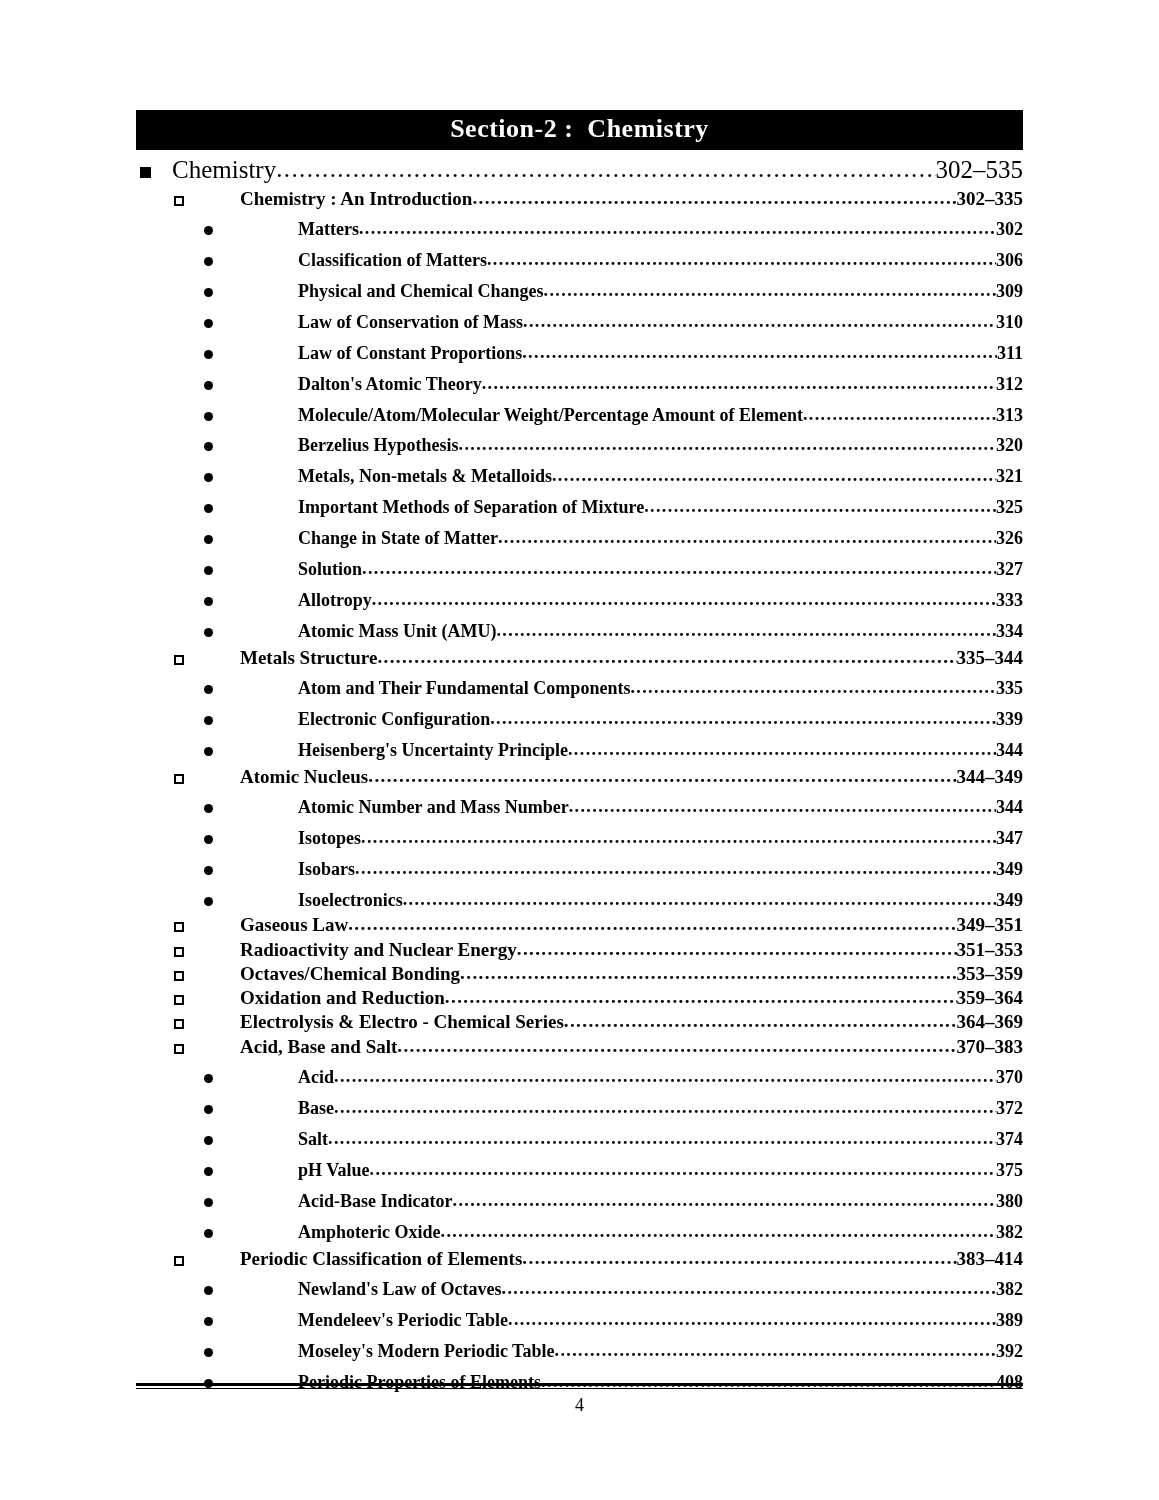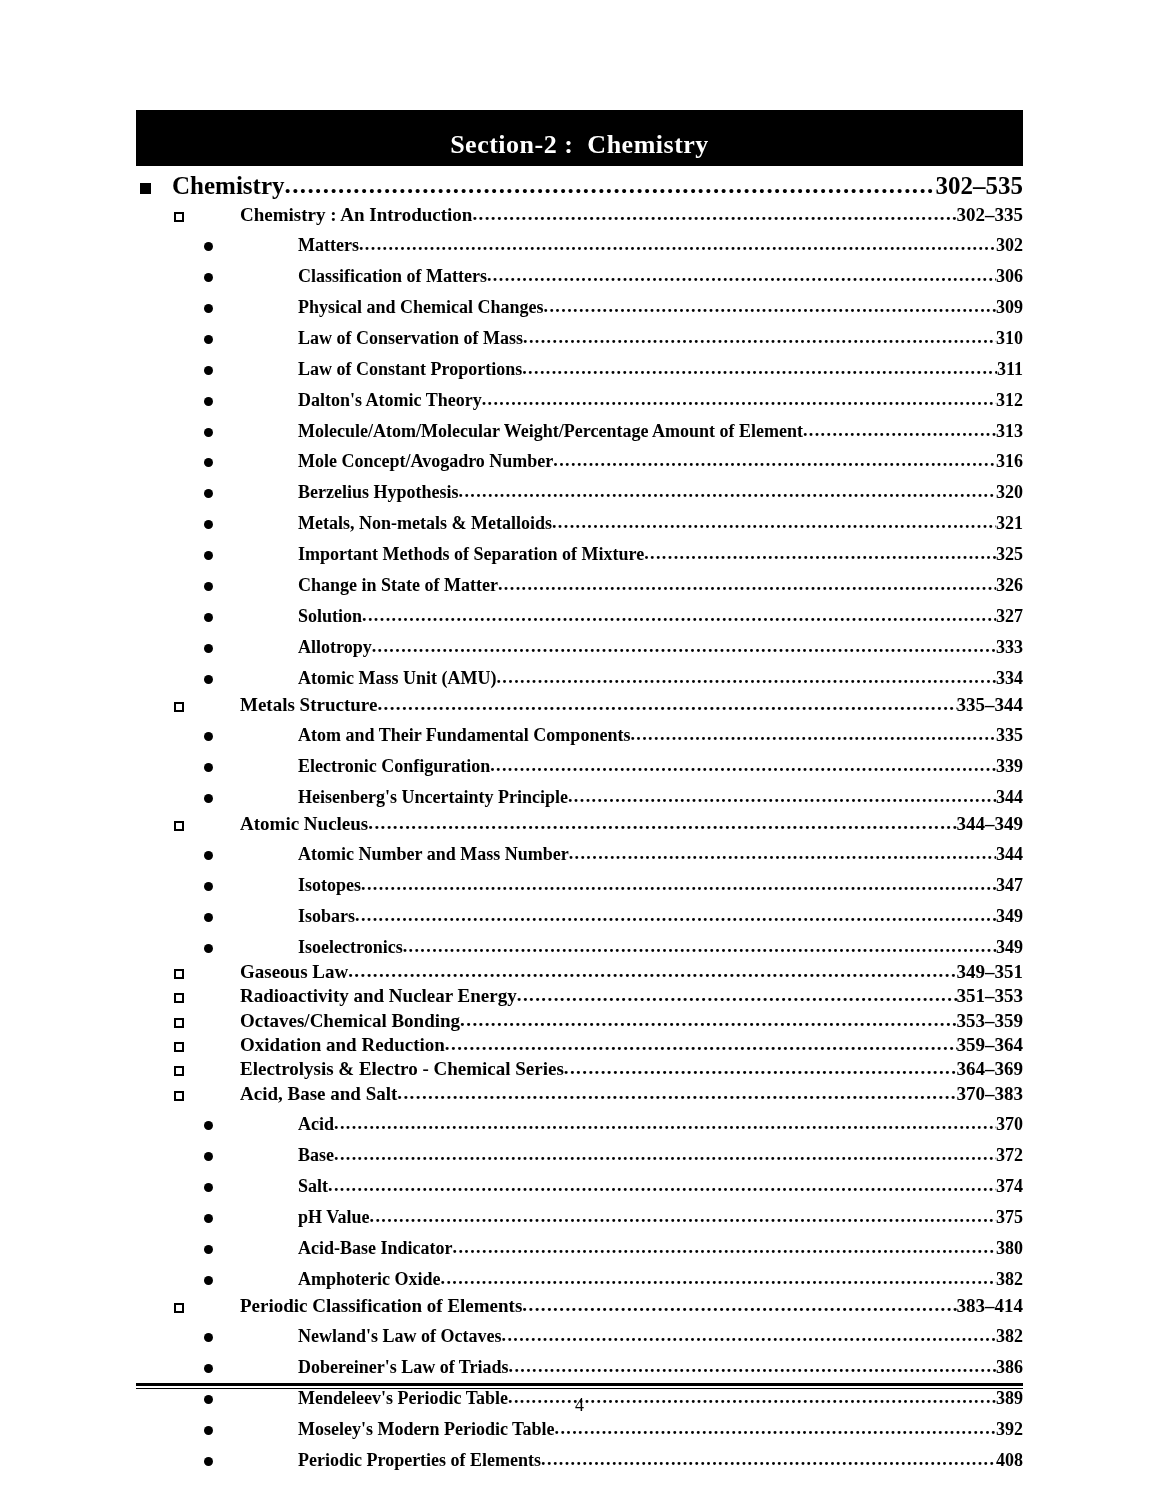--- a/index.html
+++ b/index.html
@@ -33,21 +33,21 @@
   }
 
   
   .section-banner {
     background: #000000;
     color: #ffffff;
     text-align: center;
     font-weight: bold;
     font-size: 26px;
     letter-spacing: 0.5px;
-    padding: 21px 0 7px 0;
+    padding: 5px 0 7px 0;
     line-height: 1.08;
     white-space: pre;
   }
 
   
   .toc-row {
     display: flex;
     align-items: baseline;
     width: 100%;
     box-sizing: border-box;
@@ -76,21 +76,21 @@
   }
   .page-num {
     flex: 0 0 auto;
     text-align: right;
     white-space: nowrap;
   }
 
   
   .level1 {
     font-size: 25px;
-    font-weight: bold;
+    font-weight: normal;
     margin-top: 5px;
     line-height: 1.18;
   }
   .level1 .bullet-cell { width: 32px; padding-left: 4px; }
   .level1 .page-num { letter-spacing: 0px; }
   .sq-filled {
     display: inline-block;
     width: 11px;
     height: 11px;
     background: #000;
@@ -235,28 +235,20 @@
             <span class="dot"></span>
           </span>
           <span class="entry-title">Molecule/Atom/Molecular Weight/Percentage Amount of Element</span>
           <span class="leader"></span>
           <span class="page-num">313</span>
         </div>
         <div class="toc-row level3">
           <span class="bullet-cell">
             <span class="dot"></span>
           </span>
-          <span class="entry-title">Mole Concept/Avogadro Number</span>
-          <span class="leader"></span>
-          <span class="page-num">316</span>
-        </div>
-        <div class="toc-row level3">
-          <span class="bullet-cell">
-            <span class="dot"></span>
-          </span>
           <span class="entry-title">Berzelius Hypothesis</span>
           <span class="leader"></span>
           <span class="page-num">320</span>
         </div>
         <div class="toc-row level3">
           <span class="bullet-cell">
             <span class="dot"></span>
           </span>
           <span class="entry-title">Metals, Non-metals &amp; Metalloids</span>
           <span class="leader"></span>
@@ -478,28 +470,20 @@
           <span class="leader"></span>
           <span class="page-num">383–414</span>
         </div>
         <div class="toc-row level3">
           <span class="bullet-cell">
             <span class="dot"></span>
           </span>
           <span class="entry-title">Newland's Law of Octaves</span>
           <span class="leader"></span>
           <span class="page-num">382</span>
-        </div>
-        <div class="toc-row level3">
-          <span class="bullet-cell">
-            <span class="dot"></span>
-          </span>
-          <span class="entry-title">Dobereiner's Law of Triads</span>
-          <span class="leader"></span>
-          <span class="page-num">386</span>
         </div>
         <div class="toc-row level3">
           <span class="bullet-cell">
             <span class="dot"></span>
           </span>
           <span class="entry-title">Mendeleev's Periodic Table</span>
           <span class="leader"></span>
           <span class="page-num">389</span>
         </div>
         <div class="toc-row level3">

